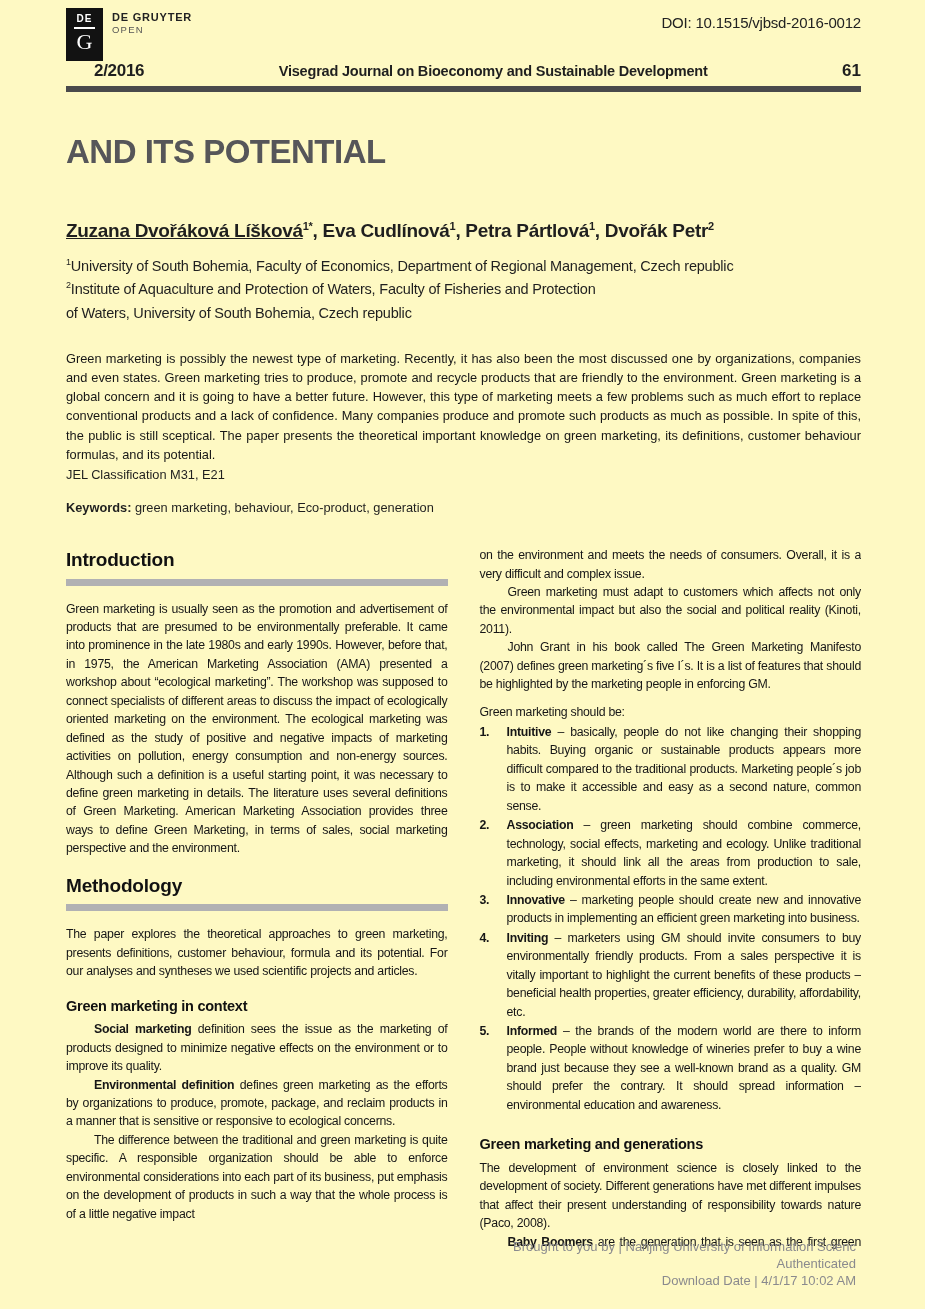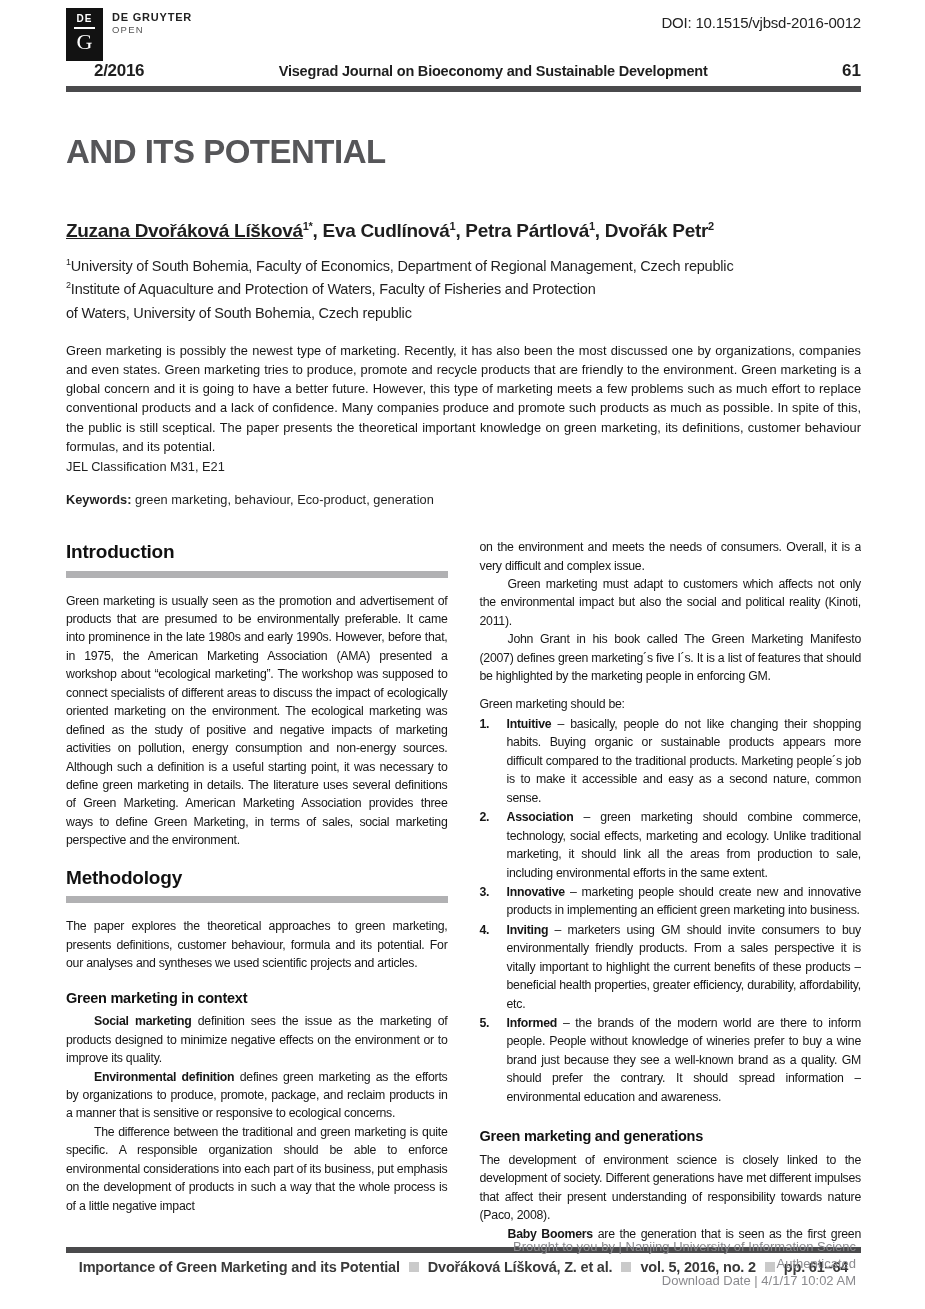--- a/index.html
+++ b/index.html
@@ -1,16 +1,16 @@
 <!DOCTYPE html>
 <html><head>
 <meta charset="utf-8">
 <style>
   html,body{margin:0;padding:0;background:#e8e8e8;}
-  .page{position:relative;width:925px;height:1309px;background:#ffffff;margin:0 auto;
+  .page{position:relative;width:925px;height:1309px;background:#fef9c3;margin:0 auto;
         font-family:"Liberation Sans","DejaVu Sans",sans-serif;color:#1f1f1f;overflow:hidden;}
   .content{position:absolute;left:66px;right:64px;top:0;}
 
   
   .header{padding-top:8px;}
   .header-top{display:flex;justify-content:space-between;align-items:flex-start;}
   .logo-row{display:flex;gap:9px;align-items:flex-start;}
   .logo-box{width:37px;height:53px;background:#121212;color:#fff;display:flex;flex-direction:column;
             align-items:center;justify-content:flex-start;padding-top:5px;box-sizing:border-box;}
   .logo-de{font-size:10px;font-weight:bold;letter-spacing:1px;}
@@ -28,21 +28,21 @@
 
   
   .title{margin-top:37px;font-size:33px;font-weight:bold;color:#565659;line-height:1.42;letter-spacing:-0.5px;}
   .authors{margin-top:44px;font-size:19px;font-weight:bold;letter-spacing:-0.3px;}
   .authors sup{font-size:11px;}
   .author-underline{text-decoration:underline;}
   .affiliations{margin-top:13px;font-size:14.5px;line-height:1.6;letter-spacing:-0.2px;}
   .affiliations sup{font-size:9px;}
 
   
-  .abstract{margin-top:16px;font-size:12.8px;line-height:1.5;text-align:justify;color:#161616;}
+  .abstract{margin-top:24px;font-size:12.8px;line-height:1.5;text-align:justify;color:#161616;}
   .jel{font-size:12.8px;line-height:1.5;margin-top:1px;}
   .keywords{font-size:12.8px;margin-top:16px;}
   .keywords b{font-weight:bold;}
 
   
   .columns{display:flex;gap:32px;margin-top:31px;height:708px;overflow:hidden;}
   .col{flex:1;font-size:12.3px;line-height:1.5;text-align:justify;letter-spacing:-0.25px;color:#161616;}
   .sec-head{font-size:19px;font-weight:bold;letter-spacing:-0.2px;margin:0 0 4px 0;color:#111;}
   .hbar{height:7px;background:#b1b1b3;margin-bottom:14px;}
   .sub-head{font-size:14.5px;font-weight:bold;margin:15px 0 3px 0;color:#111;}
@@ -154,31 +154,19 @@
             </div>
         </div>
 
         <h3 class="sub-head" style="margin-top:20px;">Green marketing and generations</h3>
         <p>The development of environment science is closely linked to the development of society. Different generations have met different impulses that affect their present understanding of responsibility towards nature (Paco, 2008).</p>
         <p class="indent"><b class="lead">Baby Boomers</b><span> are the generation that is seen as the first green generation. People born between 1946 and 1964 (nowadays, they are aged</span></p>
       </div>
     </div>
   </div>
 
-  <div class="footer">
-    <div class="footer-rule"></div>
-    <div class="citation">
-      <span>Importance of Green Marketing and its Potential</span>
-      <span class="sq"></span>
-      <span>Dvořáková Líšková, Z. et al.</span>
-      <span class="sq"></span>
-      <span>vol. 5, 2016, no. 2</span>
-      <span class="sq"></span>
-      <span>pp. 61–64</span>
-    </div>
-  </div>
 
   <div class="watermark">
     <div>Brought to you by | Nanjing University of Information Scienc</div>
     <div>Authenticated</div>
     <div>Download Date | 4/1/17 10:02 AM</div>
   </div>
 </div>
 
 </body></html>

